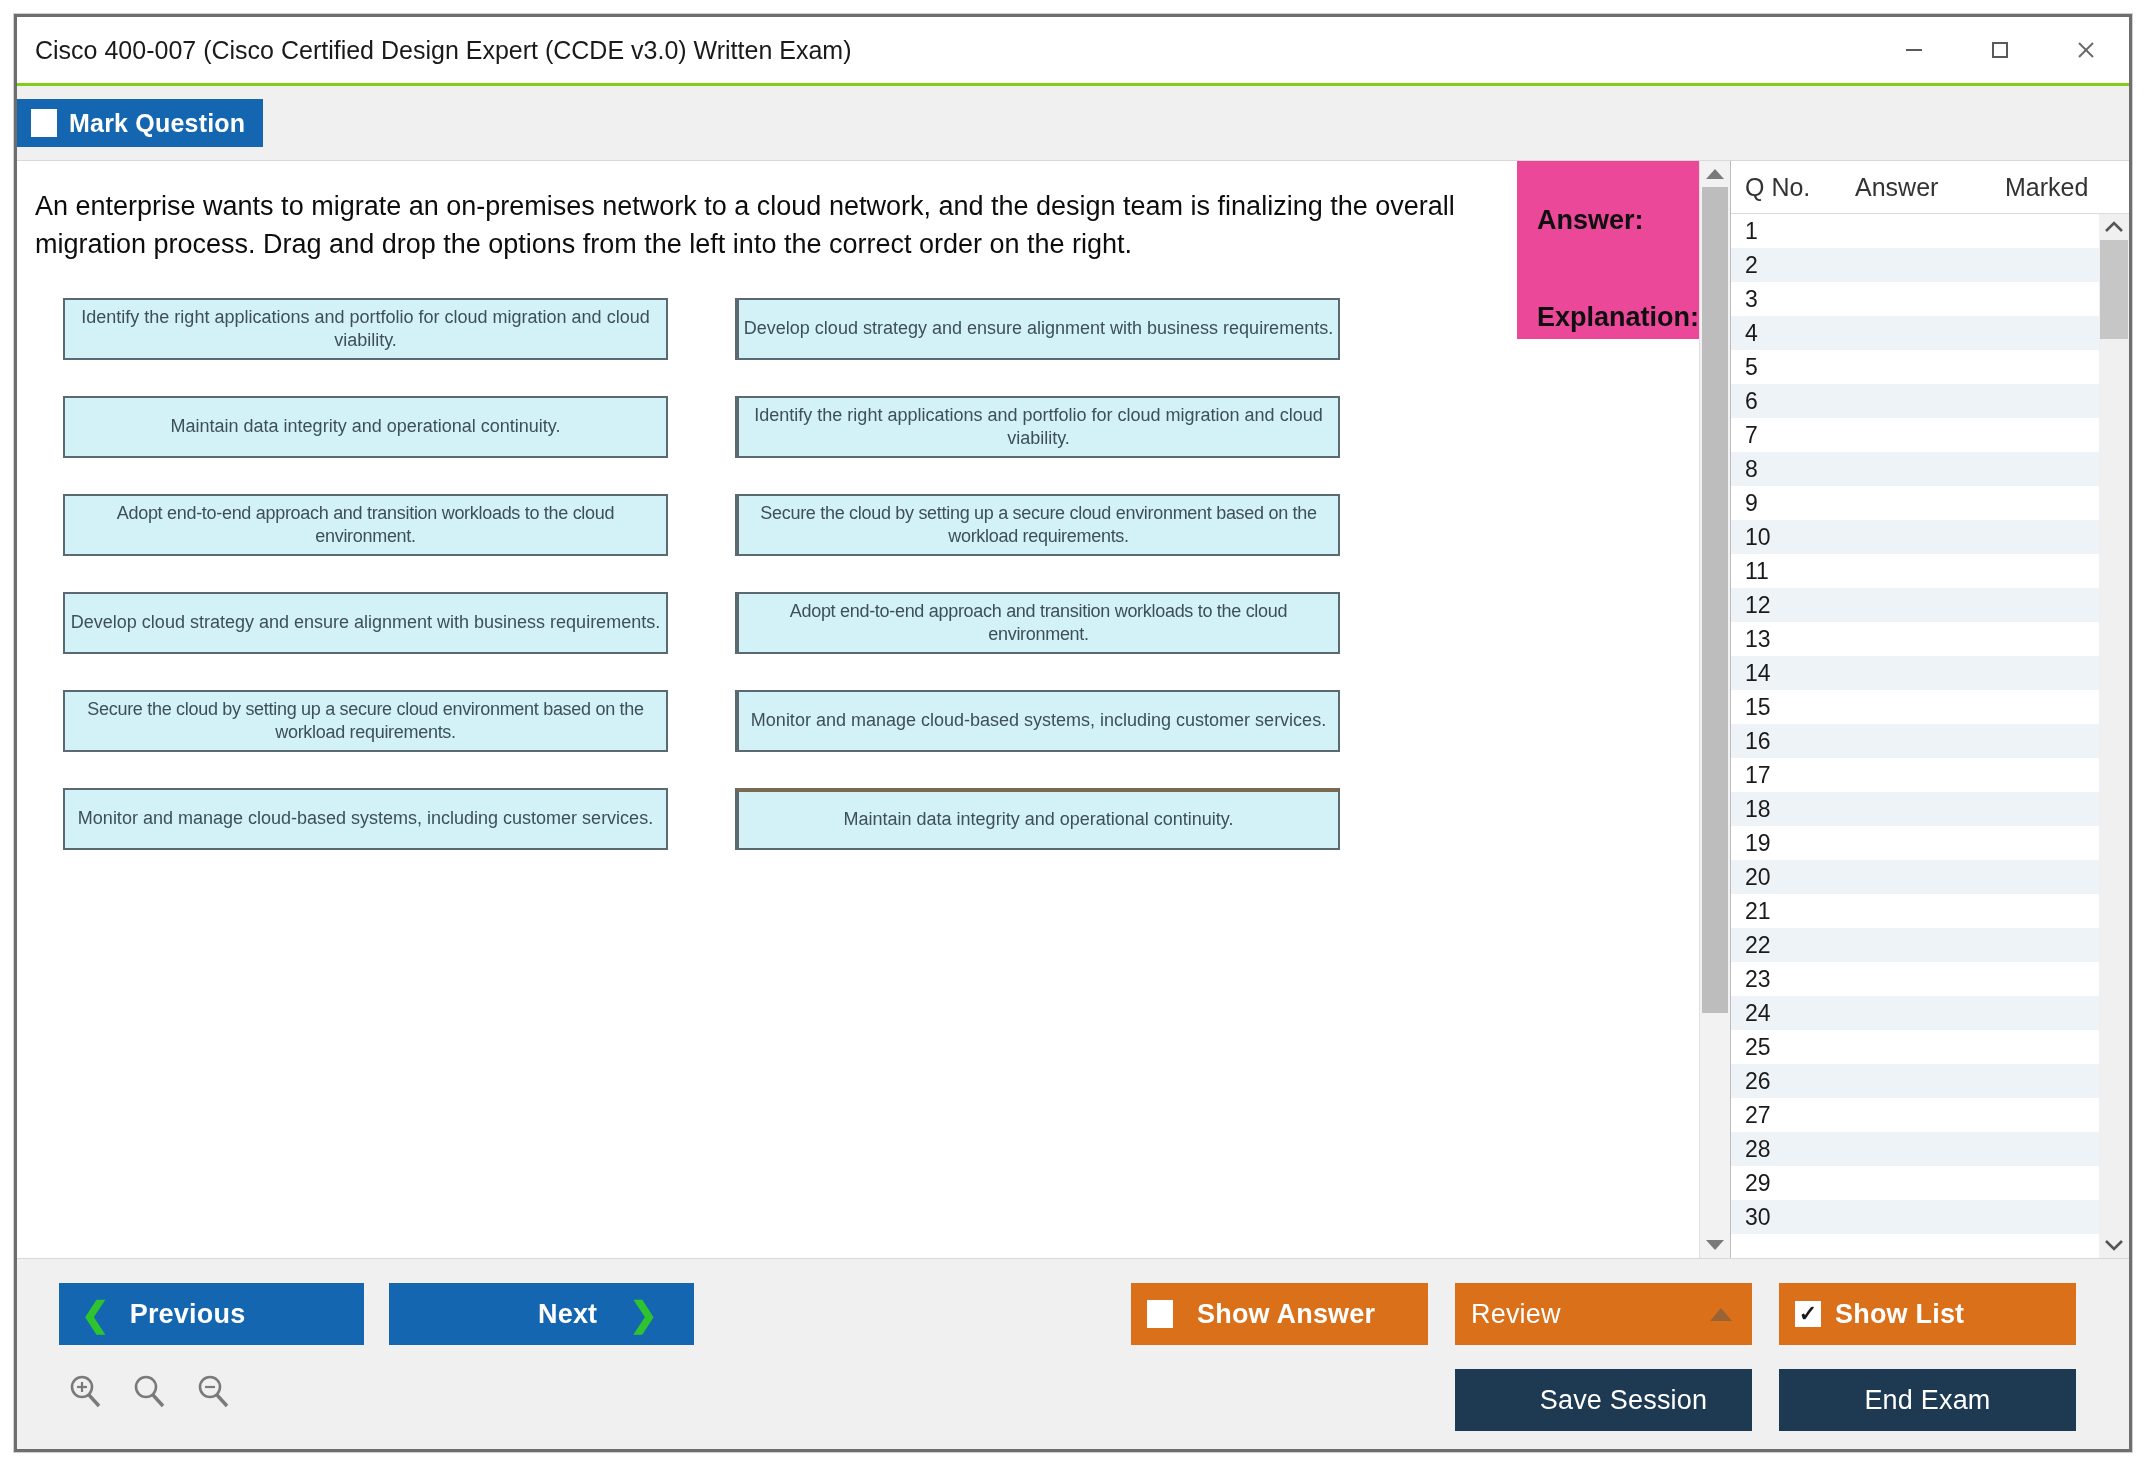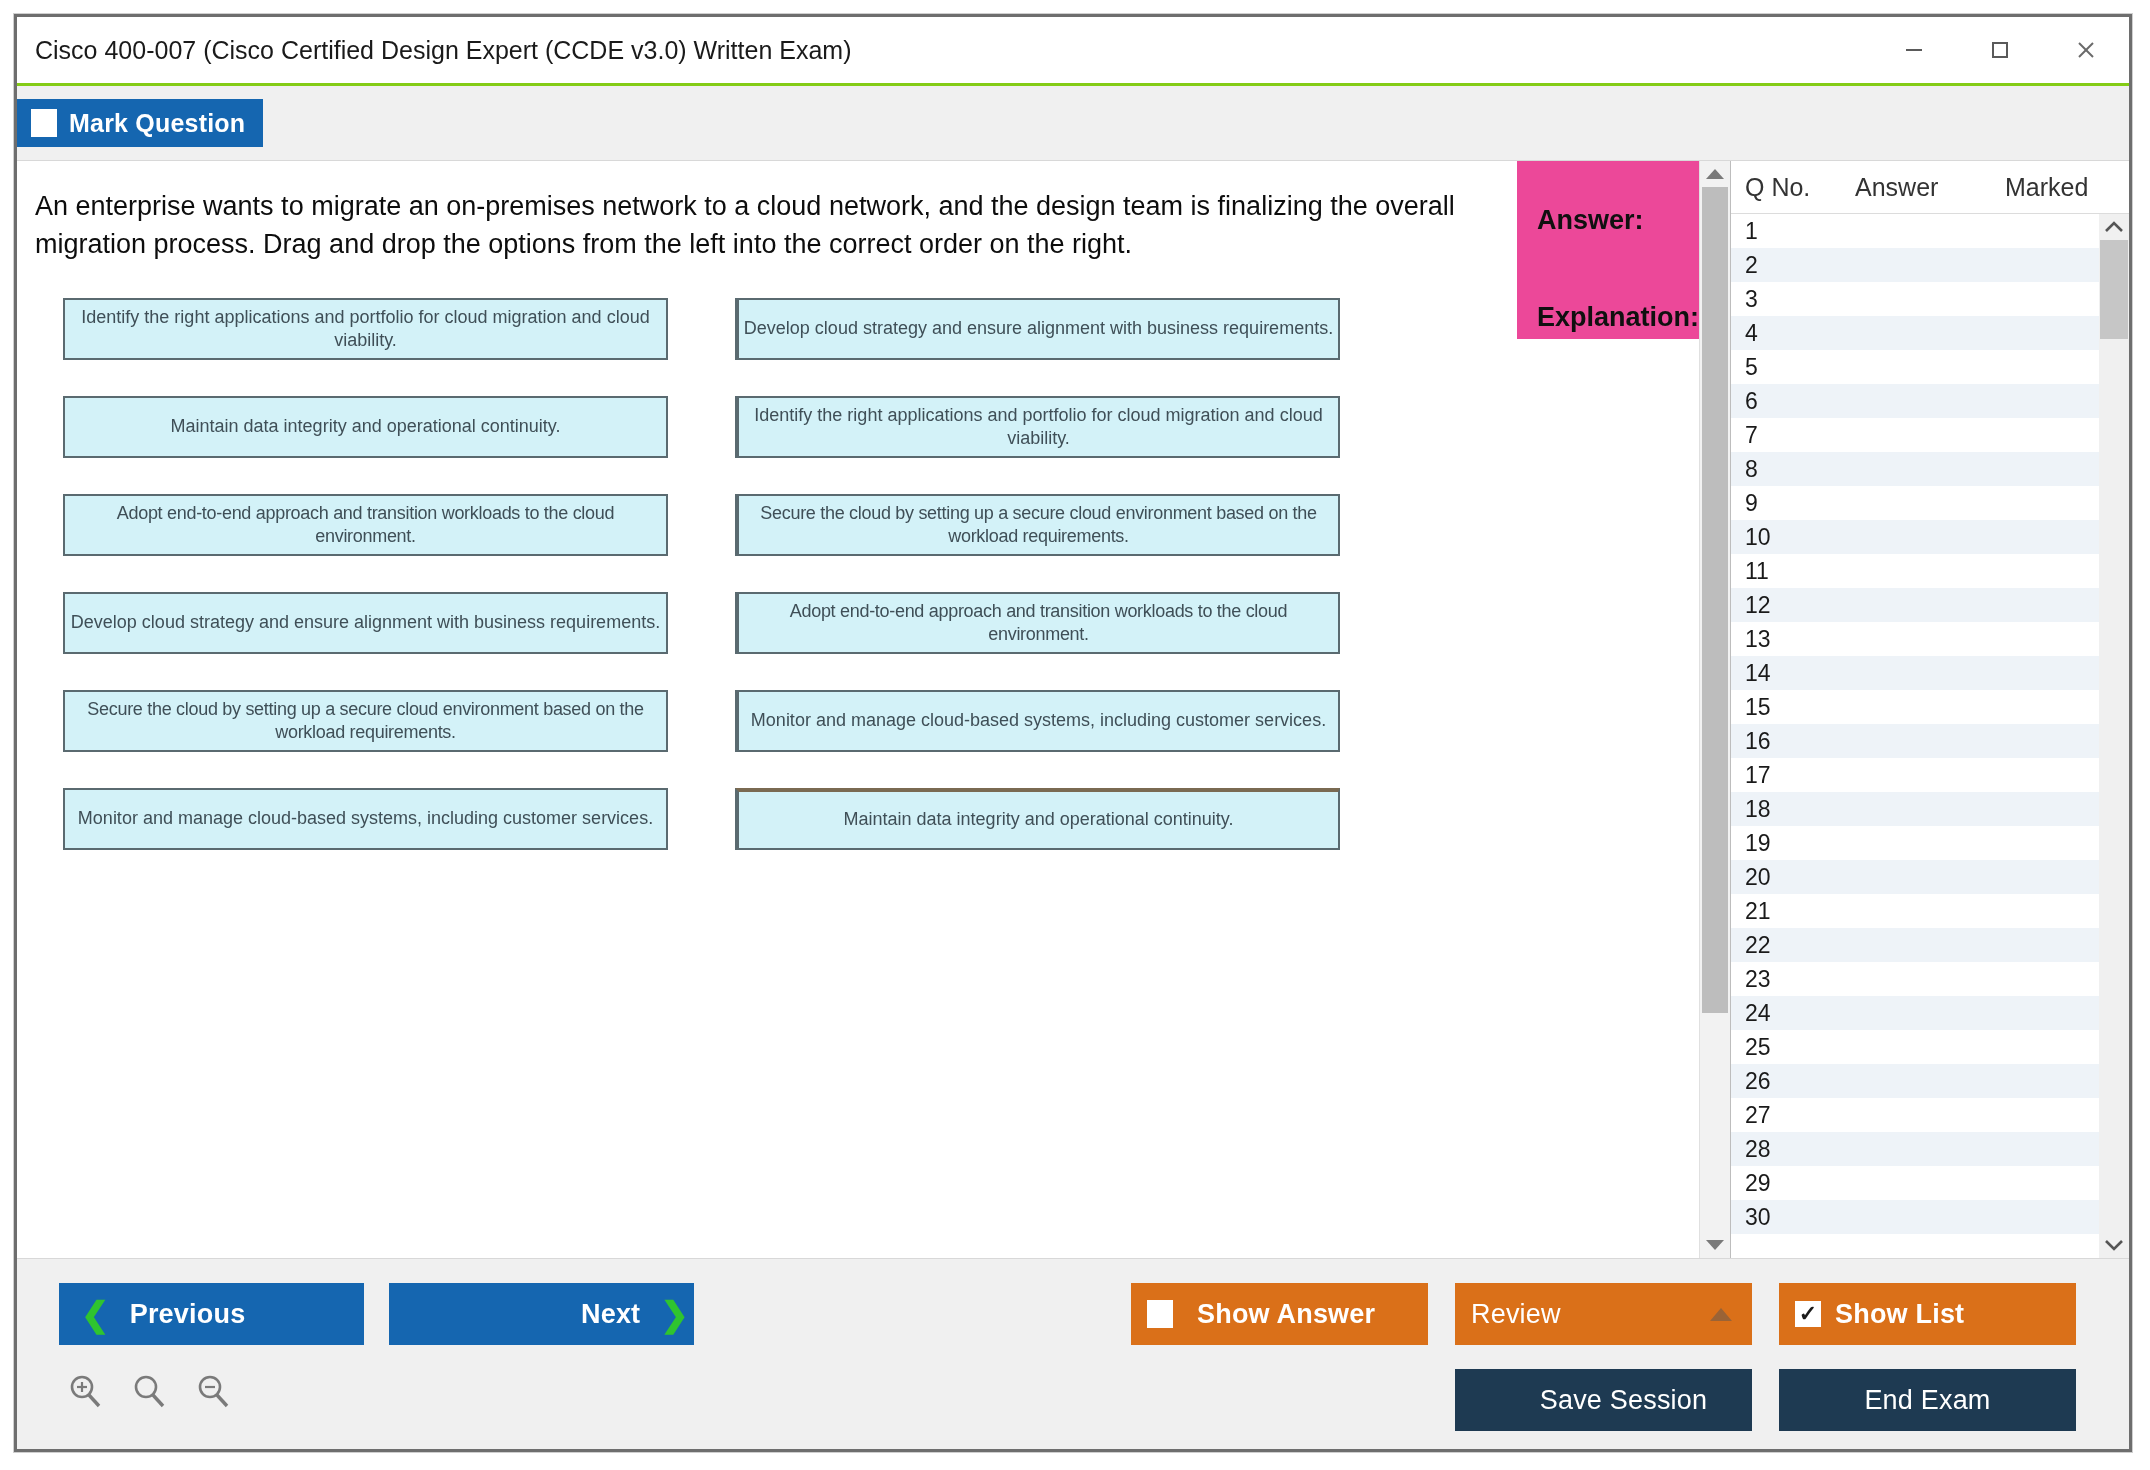--- a/index.html
+++ b/index.html
@@ -285,21 +285,21 @@
   .btn-blue { background: #1566b0; }
   .btn-orange { background: #da7019; }
   .btn-navy { background: #1e3a52; }
 
   #prev-btn {
     left: 42px; top: 24px; width: 305px; height: 62px;
     padding-left: 22px; gap: 20px;
   }
   #next-btn {
     left: 372px; top: 24px; width: 305px; height: 62px;
-    justify-content: flex-end; padding-right: 5px; gap: 20px;
+    justify-content: flex-end; padding-right: 36px; gap: 32px;
   }
   .chev { color: #2fc42f; font-size: 34px; line-height: 1; font-weight: bold; }
 
   #show-answer-btn {
     left: 1114px; top: 24px; width: 297px; height: 62px;
     padding-left: 16px; gap: 24px;
   }
   #review-btn {
     left: 1438px; top: 24px; width: 297px; height: 62px;
     padding-left: 16px; justify-content: space-between; padding-right: 20px;

